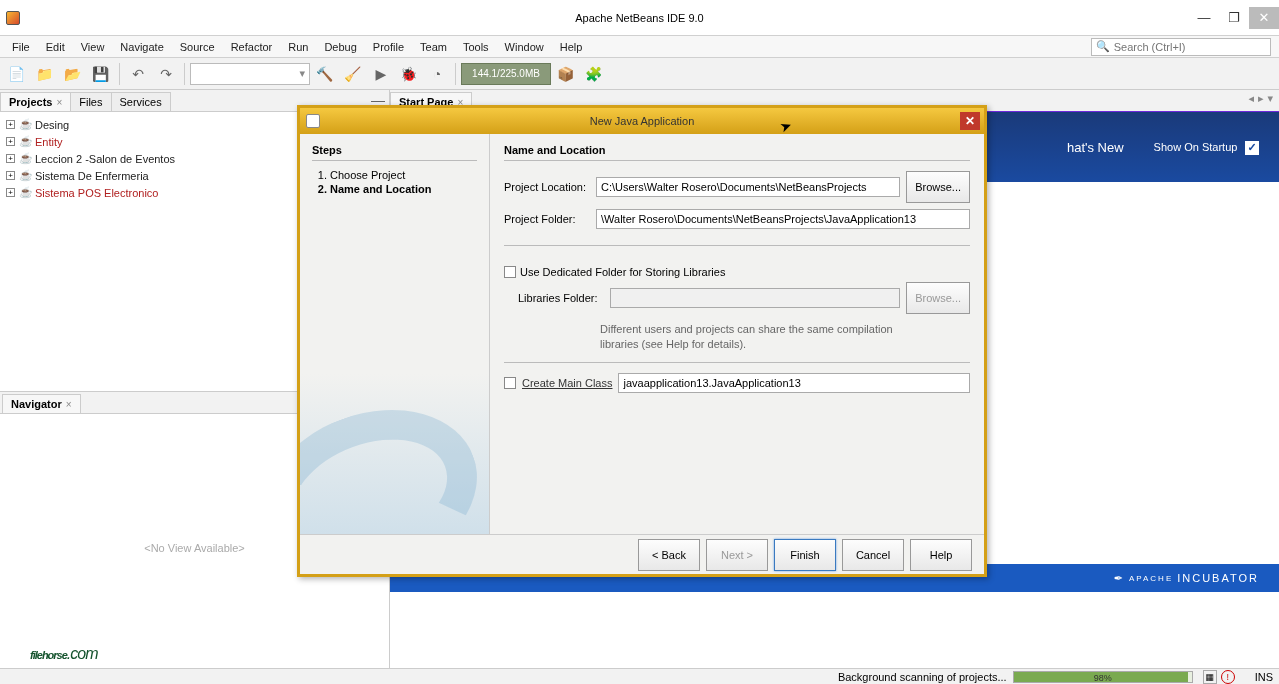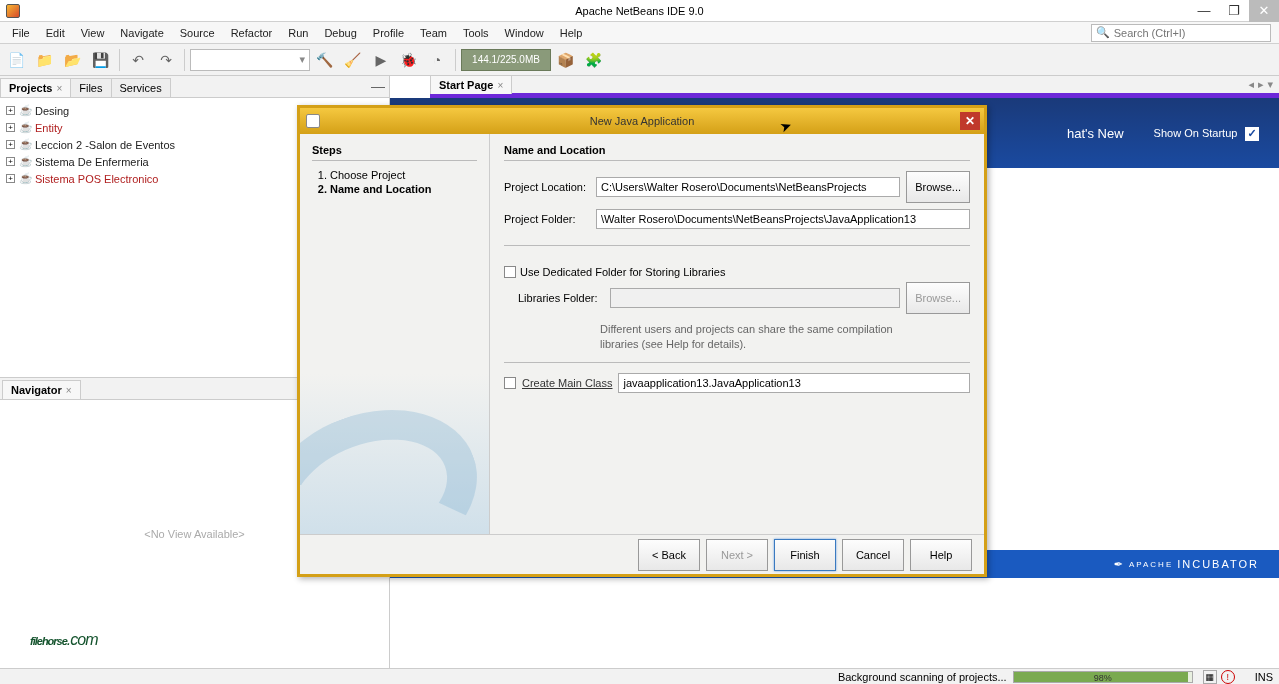--- a/index.html
+++ b/index.html
@@ -1,19 +1,19 @@
 <!DOCTYPE html>
 <html><head>
 <meta charset="utf-8">
 <style>
 * { box-sizing: border-box; margin: 0; padding: 0; font-family: Tahoma, Arial, sans-serif; font-size: 11px; }
 body { width: 1279px; height: 684px; background: #fff; position: relative; overflow: hidden; }
 
 
-.titlebar { height: 22px; background: #fff; border-bottom: 1px solid #d0d0d0; display: flex; align-items: center; justify-content: center; position: relative; }
+.titlebar { height: 36px; background: #fff; border-bottom: 1px solid #d0d0d0; display: flex; align-items: center; justify-content: center; position: relative; }
 .titlebar .app-icon { position: absolute; left: 6px; width: 14px; height: 14px; border: 1.5px solid #555; border-radius: 2px; background: linear-gradient(135deg, #f7b733, #d64a2b); }
 .titlebar .sys-btns { position: absolute; right: 0; display: flex; }
 .titlebar .sys-btn { width: 30px; height: 22px; display: flex; align-items: center; justify-content: center; color: #333; font-size: 13px; }
 .titlebar .sys-btn.close { background: #bbb; color: #fff; }
 
 
 .menubar { height: 22px; background: #f7f7f7; border-bottom: 1px solid #d0d0d0; display: flex; align-items: center; padding: 0 4px; }
 .menubar .menu-item { padding: 2px 8px; color: #222; }
 .menubar .spacer { flex: 1; }
 .search-box { display: flex; align-items: center; border: 1px solid #bbb; background: #fff; height: 18px; width: 180px; margin-right: 4px; }
@@ -48,21 +48,21 @@
 
 .nav-tabs { height: 22px; background: #f2f2f2; border-bottom: 1px solid #ccc; display: flex; align-items: flex-end; padding-left: 2px; }
 .nav-body { flex: 1; display: flex; align-items: center; justify-content: center; color: #aaa; font-style: normal; }
 
 
 .watermark { position: absolute; left: 30px; bottom: 16px; color: #14532d; font-size: 28px; font-weight: bold; font-style: italic; letter-spacing: -1px; font-family: Arial, sans-serif; }
 .watermark .com { font-size: 16px; font-weight: normal; }
 
 
 .right-col { flex: 1; display: flex; flex-direction: column; background: #fff; }
-.editor-tabs { height: 22px; background: #f2f2f2; border-bottom: 5px solid #6d28d9; display: flex; align-items: center; position: relative; margin-left: 40px; }
+.editor-tabs { height: 22px; background: #f2f2f2; border-bottom: 1px solid #6d28d9; display: flex; align-items: flex-end; position: relative; }
 .start-page { flex: 1; background: #fff; position: relative; overflow: hidden; }
 .sp-header { height: 70px; background: linear-gradient(#1a3a7a, #1a4aa0); display: flex; align-items: center; justify-content: flex-end; padding-right: 20px; color: #fff; gap: 30px; }
 .sp-header .tab { font-size: 13px; }
 .sp-chk { width: 14px; height: 14px; background: #fff; display: inline-flex; align-items: center; justify-content: center; color: #1a4aa0; font-weight: bold; font-size: 11px; margin-left: 4px; }
 .sp-wave { height: 90px; background: linear-gradient(135deg, #fff 40%, #1a5ac0 40%, #1a5ac0 60%, #fff 60%); }
 .sp-body { padding: 10px 20px; color: #333; font-size: 12px; }
 .sp-footer { position: absolute; bottom: 90px; left: 0; right: 0; height: 28px; background: #1a5ac0; display: flex; align-items: center; justify-content: flex-end; padding-right: 20px; color: #fff; font-size: 11px; letter-spacing: 2px; }
 .sp-footer .feather { margin-right: 4px; }
 .edit-ctrl { position: absolute; right: 6px; top: 2px; display: flex; gap: 4px; color: #888; }
 

